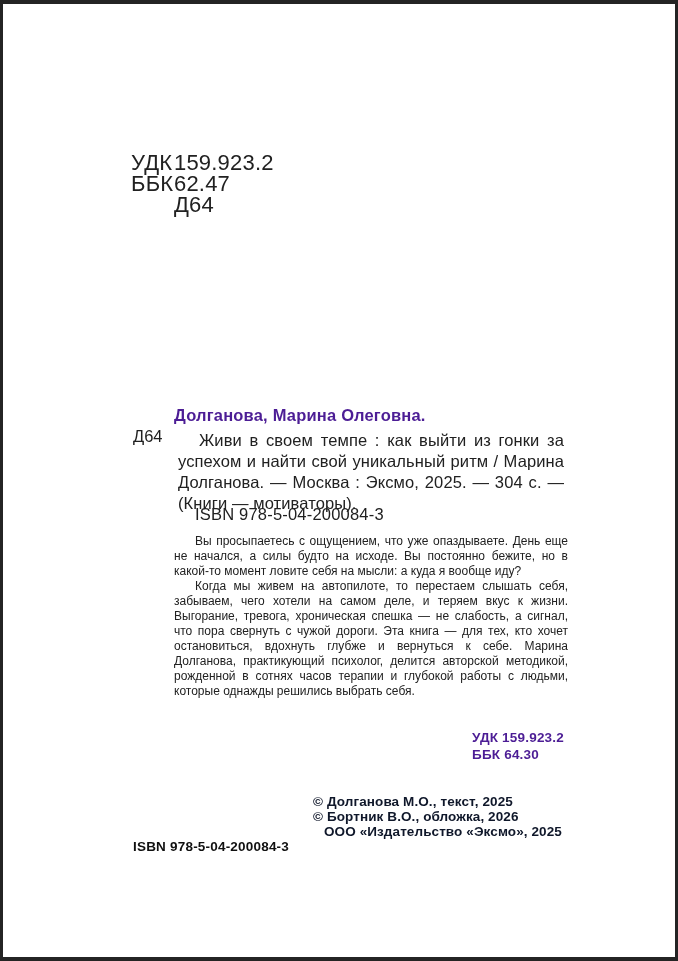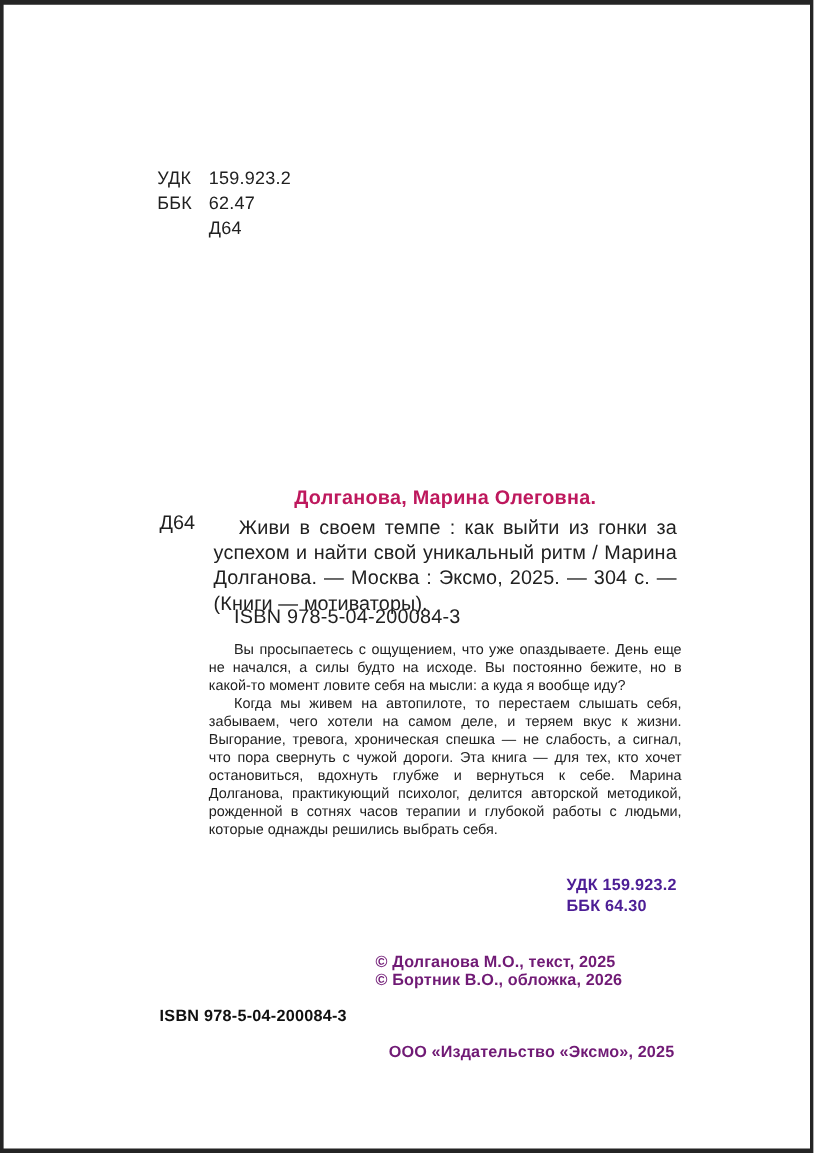--- a/index.html
+++ b/index.html
@@ -18,41 +18,40 @@
     border-bottom-width: 4px;
     font-family: "Liberation Sans", sans-serif;
     color: #212121;
     overflow: hidden;
   }
   .abs { position: absolute; }
 
   
   .top-codes {
     left: 128px;
-    top: 134px;
-    font-size: 15px;
+    top: 148px;
+    font-size: 22px;
     line-height: 21px;
     letter-spacing: 0.2px;
   }
   .code-row { display: flex; }
   .code-row .lbl { width: 43px; flex: 0 0 43px; }
 
   
   .card {
     left: 171px;
     top: 401px;
     width: 394px;
     font-size: 16.5px;
     line-height: 21px;
   }
   .card-heading {
     font-weight: bold;
-    color: #be185d;
+    color: #4c1d95;
     letter-spacing: 0.2px;
-    text-align: center;
   }
   .card-desc {
     margin: 4px;
     text-align: justify;
     text-indent: 21px;
     letter-spacing: 0.1px;
   }
   .margin-code {
     position: absolute;
     left: -41px;
@@ -92,24 +91,24 @@
     letter-spacing: 0.2px;
   }
 
   
   .copyright {
     left: 310px;
     top: 790px;
     font-size: 13.5px;
     line-height: 15px;
     font-weight: bold;
-    color: #701a75;
+    color: #0f172a;
     letter-spacing: 0.1px;
   }
-  .copyright .publisher { padding-left: 11px; margin-top: 45px; }
+  .copyright .publisher { padding-left: 11px; }
 
   .isbn-bottom {
     left: 130px;
     top: 835px;
     font-size: 13.5px;
     line-height: 15px;
     font-weight: bold;
     color: #101010;
     letter-spacing: 0.2px;
   }

